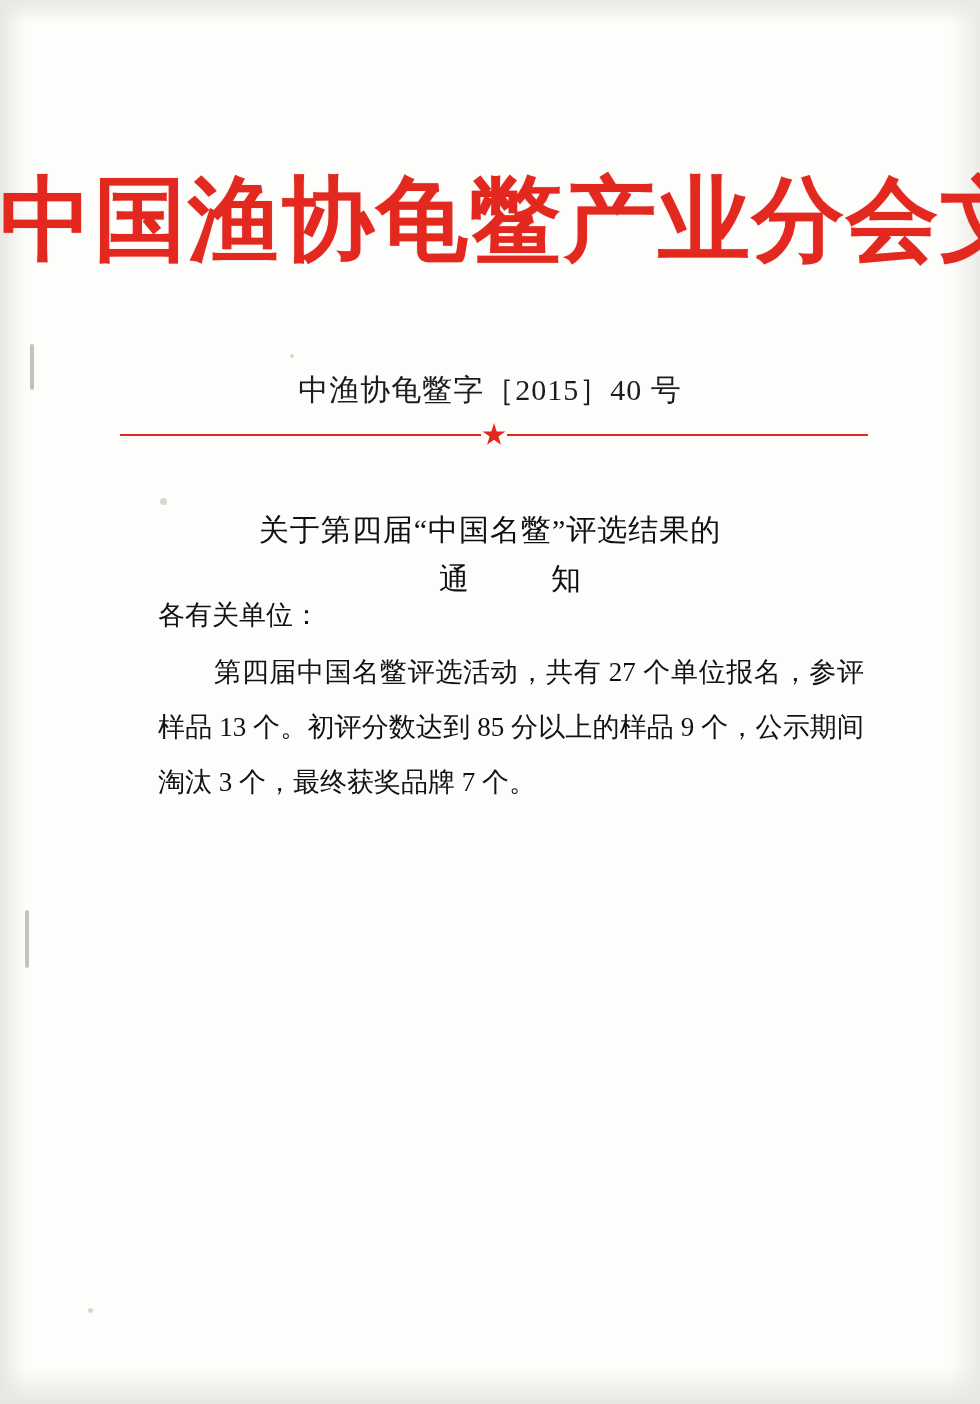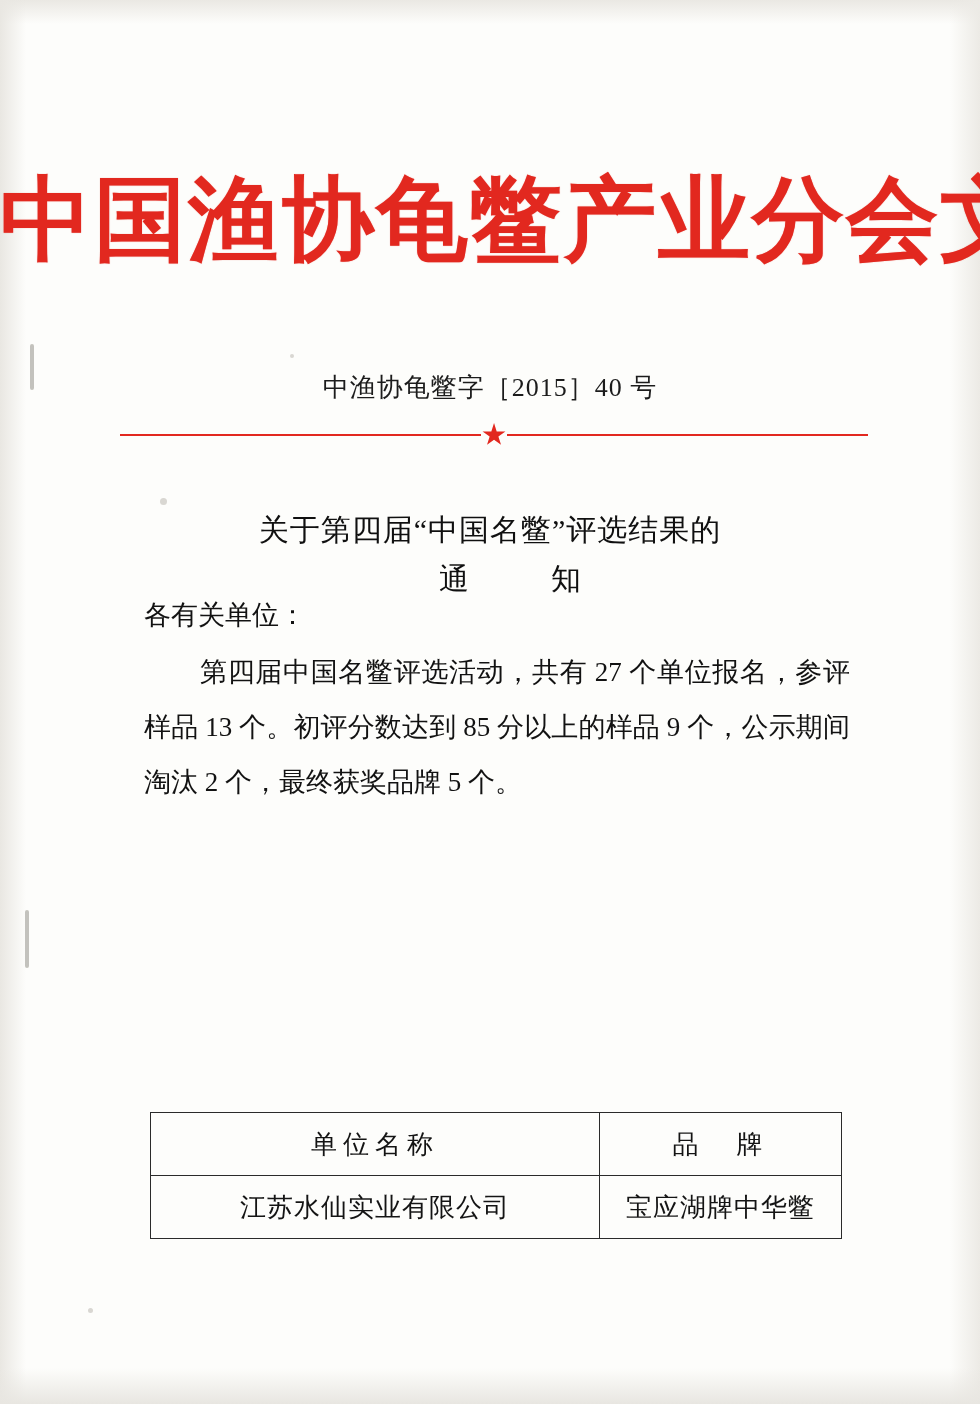--- a/index.html
+++ b/index.html
@@ -86,21 +86,21 @@
     text-shadow: 0 0 1px rgba(226,40,31,.5);
     white-space: nowrap;
   }
 
   .doc-number {
     position: absolute;
     top: 370px;
     left: 0;
     width: 980px;
     text-align: center;
-    font-size: 26px;
+    font-size: 30px;
     letter-spacing: 1px;
     color: #1c1c1c;
   }
 
   .red-rule-wrap {
     position: absolute;
     top: 424px;
     left: 120px;
     width: 748px;
     height: 22px;
@@ -140,21 +140,21 @@
   }
   .title-line2 {
     letter-spacing: 26px;
     padding-left: 26px;
     margin-left: 40px;
   }
 
   .body-text {
     position: absolute;
     top: 588px;
-    left: 144px;
+    left: 158px;
     width: 706px;
     font-size: 27px;
     line-height: 55px;
     color: #121212;
     text-align: justify;
     text-justify: inter-ideograph;
   }
   .body-text p {
     margin: 0 0 2px 0;
   }
@@ -222,33 +222,17 @@
     <div class="red-star">★</div>
   </div>
 
   <div class="title-block">
     <div class="title-line1">关于第四届“中国名鳖”评选结果的</div>
     <div class="title-line2">通　知</div>
   </div>
 
   <div class="body-text">
     <p>各有关单位：</p>
-    <p class="indent">第四届中国名鳖评选活动，共有 27 个单位报名，参评样品 13 个。初评分数达到 85 分以上的样品 9 个，公示期间淘汰 2 个，最终获奖品牌 5 个。</p>
+    <p class="indent">第四届中国名鳖评选活动，共有 27 个单位报名，参评样品 13 个。初评分数达到 85 分以上的样品 9 个，公示期间淘汰 3 个，最终获奖品牌 7 个。</p>
   </div>
 
-  <div class="table-wrap">
-    <table class="award-table">
-      <thead>
-        <tr>
-          <th>单位名称</th>
-          <th>品　牌</th>
-        </tr>
-      </thead>
-      <tbody>
-        <tr>
-          <td class="unit-cell">江苏水仙实业有限公司</td>
-          <td>宝应湖牌中华鳖</td>
-        </tr>
-      </tbody>
-    </table>
-  </div>
 
 </div>
 
 </body></html>

